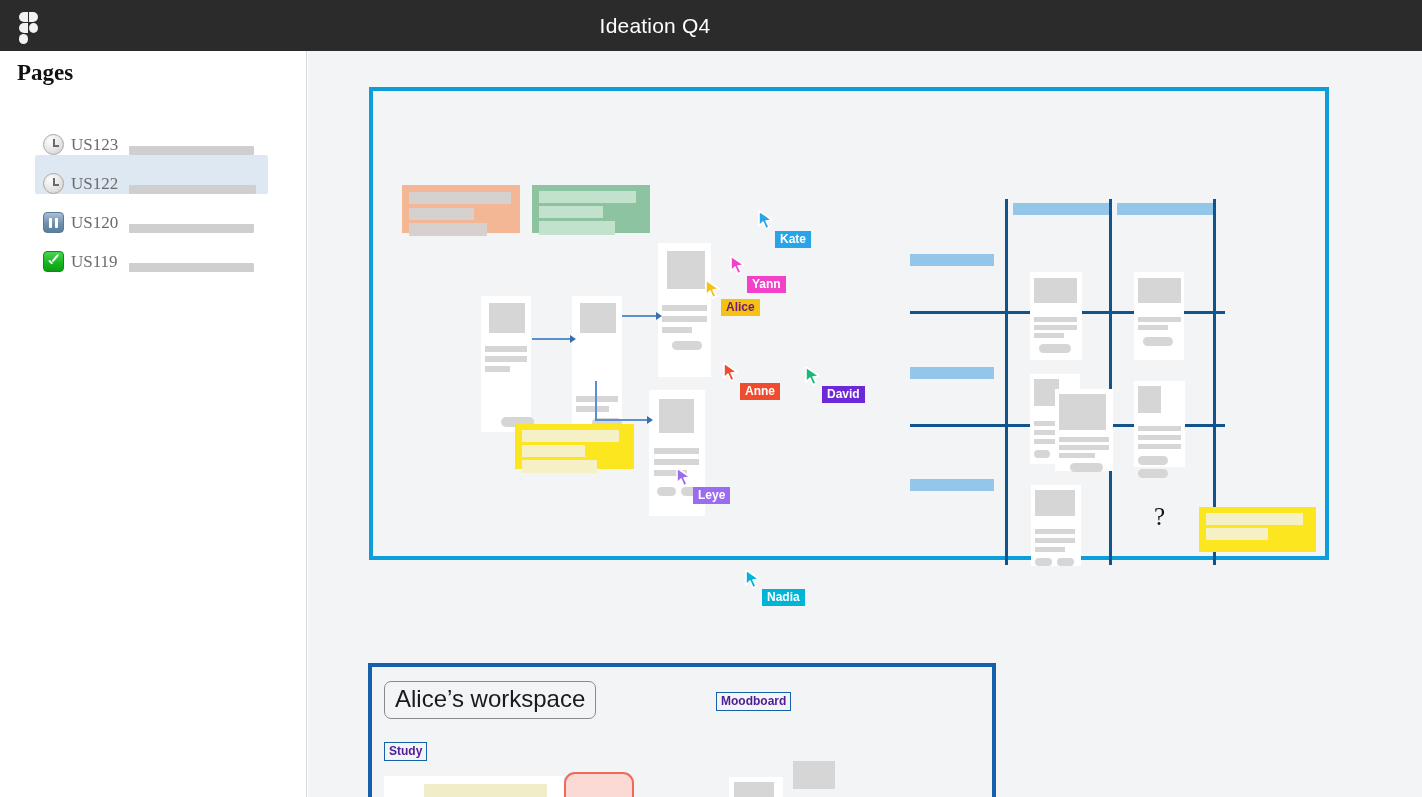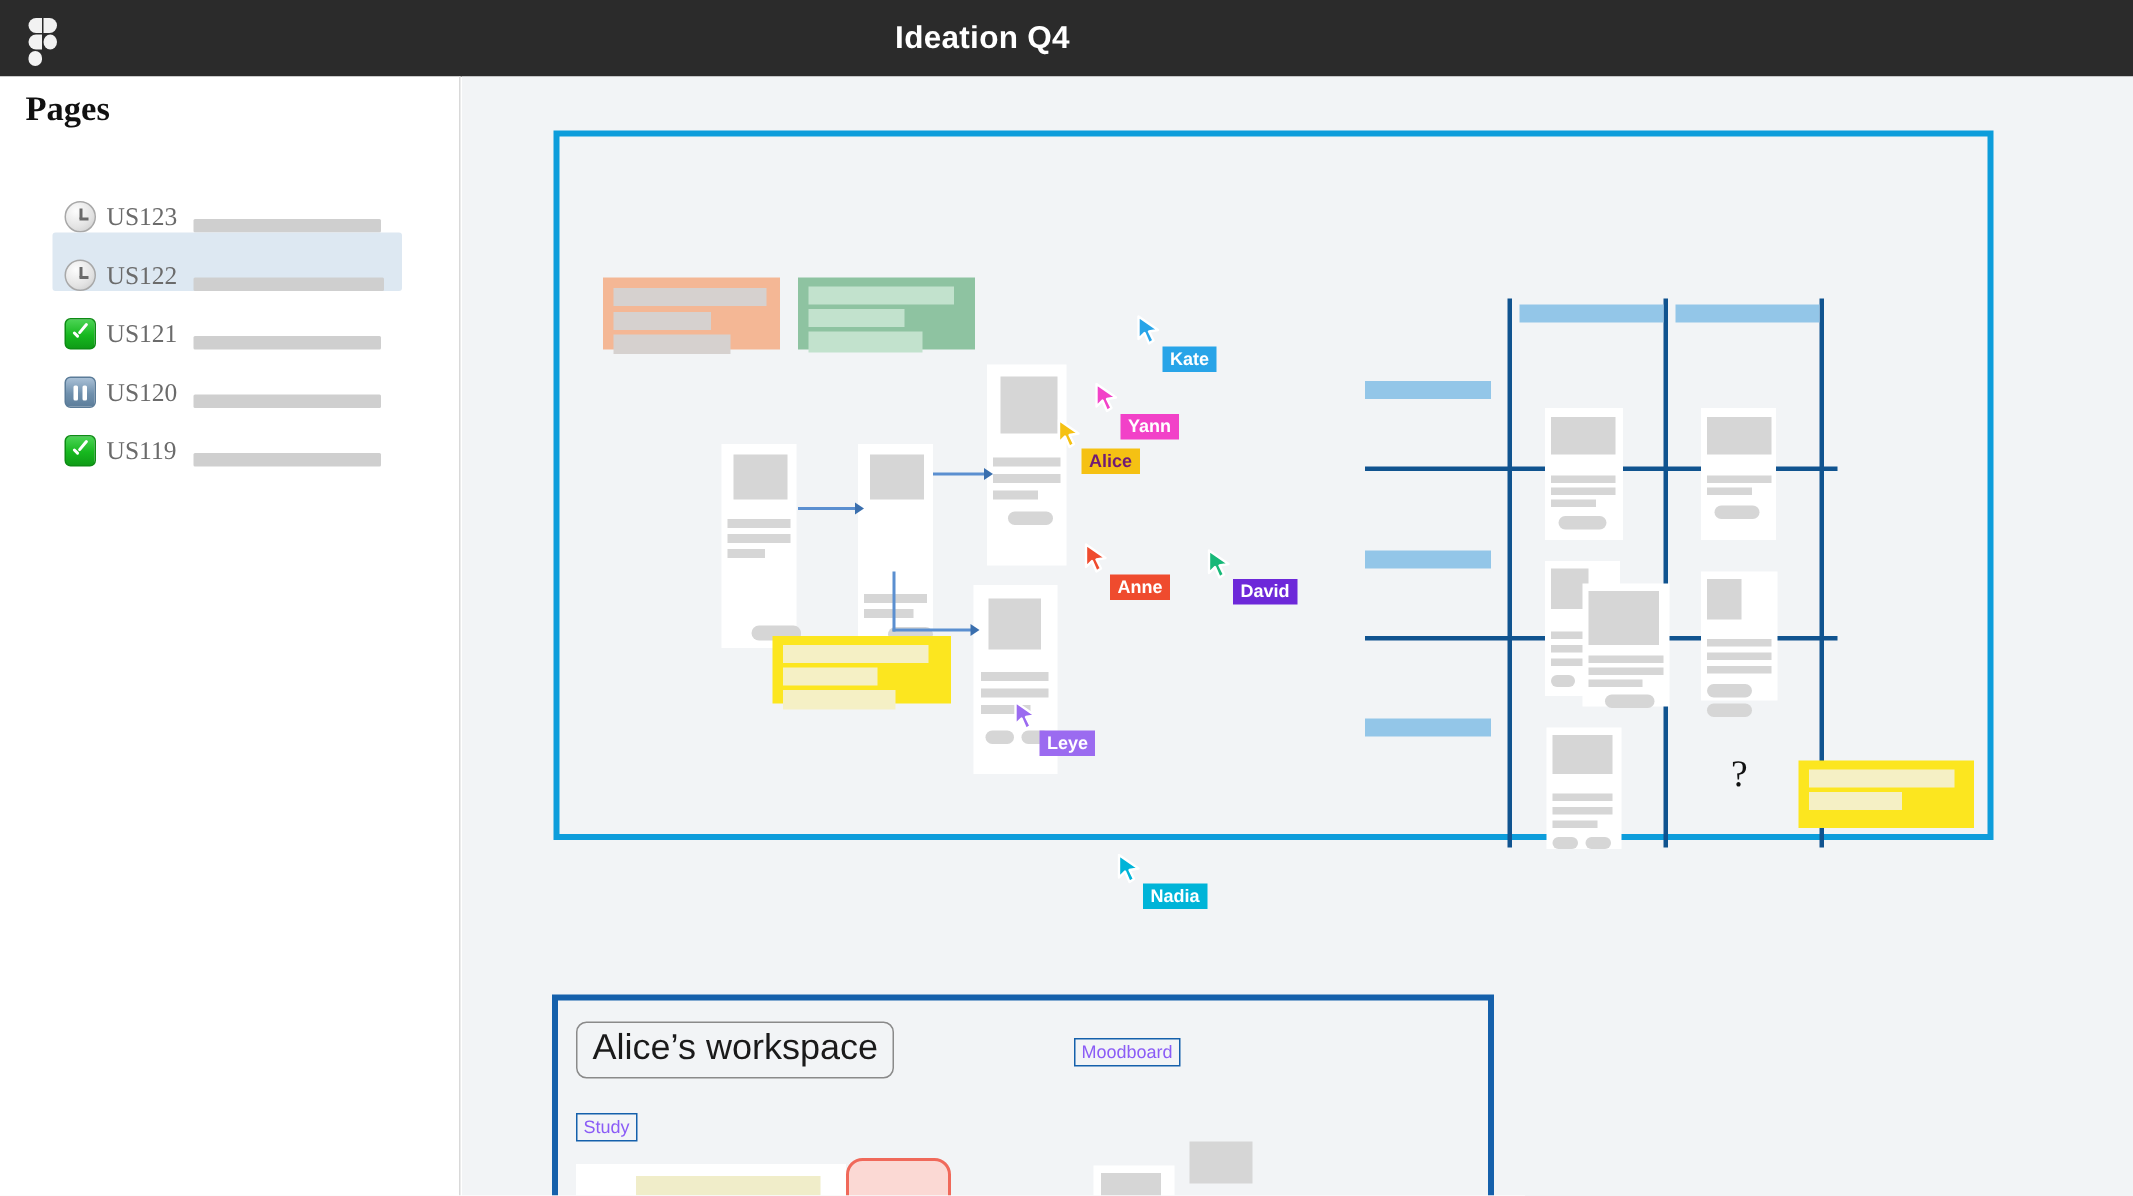--- a/index.html
+++ b/index.html
@@ -21,21 +21,21 @@
   }
   .logo i { position: absolute; background: #f2f2f2; display: block; }
   .logo .l1 { left: 0px;  top: 0px;  width: 9px;  height: 10px; border-radius: 5px 0 0 5px; }
   .logo .l2 { left: 10px; top: 0px;  width: 9px;  height: 10px; border-radius: 0 5px 5px 0; }
   .logo .l3 { left: 0px;  top: 11px; width: 9px;  height: 10px; border-radius: 5px 0 0 5px; }
   .logo .l4 { left: 10px; top: 11px; width: 9px;  height: 10px; border-radius: 50%; }
   .logo .l5 { left: 0px;  top: 22px; width: 9px;  height: 10px; border-radius: 5px; }
   .titlebar-title {
     position: absolute; left: 0; top: 0; width: 1310px; height: 51px;
     line-height: 51px; text-align: center;
-    font-size: 21px; font-weight: bold; letter-spacing: .2px;
+    font-size: 21px; font-weight: normal; letter-spacing: .2px;
   }
 
   
   .sidebar {
     position: absolute; left: 0; top: 51px; width: 307px; height: 746px;
     background: #ffffff; border-right: 1px solid #d9d9d9; font-family: Liberation Serif, serif;
   }
   .sidebar-title {
     position: absolute; left: 17px; top: 9px;
     font-size: 23px; font-weight: bold; color: #111;
@@ -94,22 +94,22 @@
   .frame-work { left: 60px; top: 612px; width: 628px; height: 180px; border: 4px solid #1560ab; }
 
   .frame-label {
     position: absolute; font-size: 24px; color: #1a1a1a;
     border: 1px solid #8a8a8a; border-radius: 7px; padding: 3px 10px 5px;
     background: #f2f4f6; white-space: nowrap;
   }
 
   .tag {
     position: absolute; font-size: 12px; padding: 1px 4px 2px;
-    color: #8b5cf6; border: 1px solid #1560ab; background: #f2f4f6;
-    font-weight: normal; white-space: nowrap;
+    color: #4c1d95; border: 1px solid #1560ab; background: #f2f4f6;
+    font-weight: bold; white-space: nowrap;
   }
 
   
   .card { position: absolute; background: #ffffff; }
   .ph { position: absolute; background: #d6d6d6; }
   .ph.r { border-radius: 8px; }
 
   
   .blk { position: absolute; }
   .blk .line { position: absolute; }
@@ -161,25 +161,20 @@
         <span class="page-label">US123</span>
         <span class="page-bar" style="width:125px"></span>
       </div>
 
       <div class="page-item selected">
         <span class="page-ico ico-clock"></span>
         <span class="page-label">US122</span>
         <span class="page-bar" style="width:127px"></span>
       </div>
 
-      <div class="page-item">
-        <span class="page-ico ico-check"></span>
-        <span class="page-label">US121</span>
-        <span class="page-bar" style="width:125px"></span>
-      </div>
 
       <div class="page-item">
         <span class="page-ico ico-pause"></span>
         <span class="page-label">US120</span>
         <span class="page-bar" style="width:125px"></span>
       </div>
 
       <div class="page-item">
         <span class="page-ico ico-check"></span>
         <span class="page-label">US119</span>

